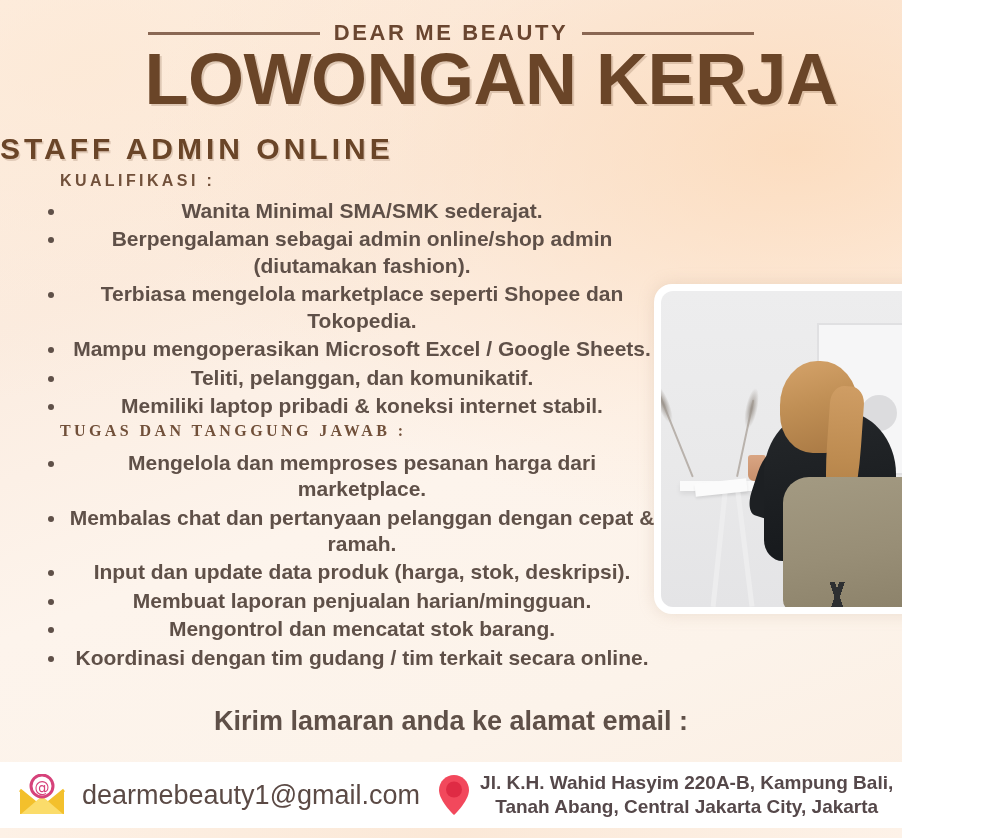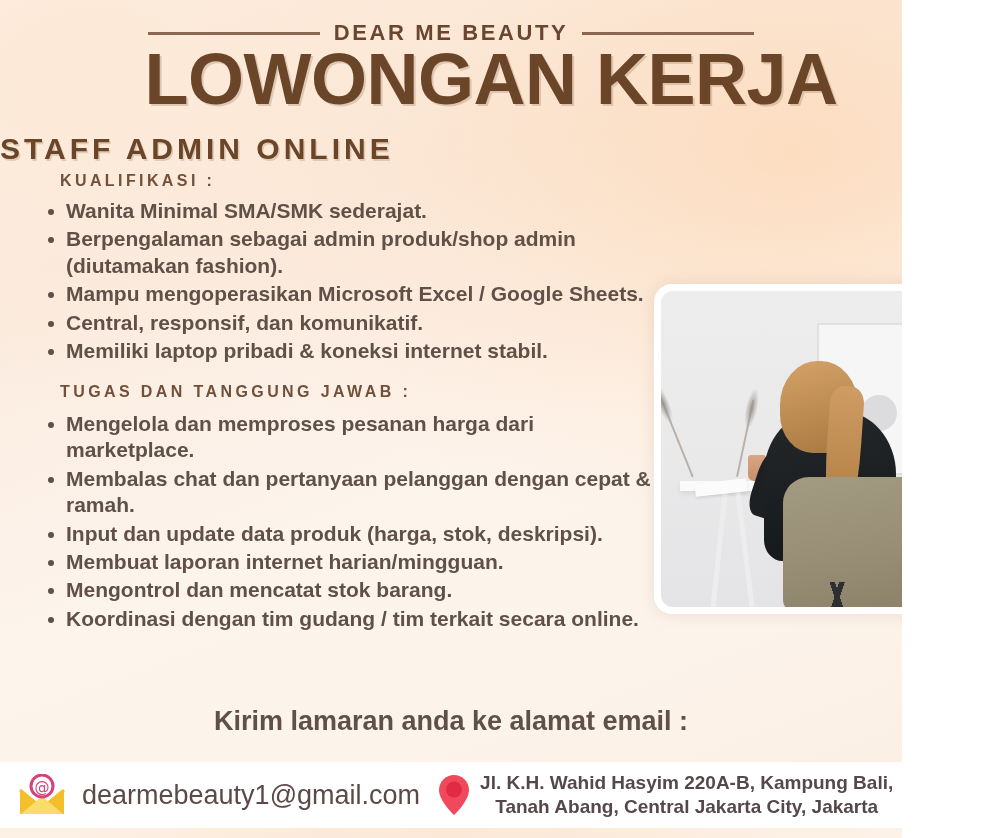--- a/index.html
+++ b/index.html
@@ -89,36 +89,38 @@
   }
   .section-title {
     font-size: 16px;
     font-weight: 700;
     letter-spacing: 3.4px;
     color: #71503a;
     text-transform: uppercase;
     margin: 0 0 8px 22px;
   }
   .section-title.second {
-    margin-top: 18px;
+    margin-top: 2px;
     margin-bottom: 10px;
+    font-family: Liberation Serif, serif;
   }
   ul.bullets {
     list-style: none;
     margin: 0;
     padding: 0;
   }
   ul.bullets li {
     position: relative;
     padding-left: 28px;
     margin: 0 0 2px 0;
     font-size: 21px;
     line-height: 1.26;
     font-weight: 600;
     color: #5f5048;
+    text-align: center;
   }
   ul.bullets li::before {
     content: "";
     position: absolute;
     left: 10px;
     top: 11px;
     width: 6px;
     height: 6px;
     border-radius: 50%;
     background: #5f5048;
@@ -398,32 +400,33 @@
   </div>
 
   <div class="headline">LOWONGAN KERJA</div>
   <div class="subheadline">STAFF ADMIN ONLINE</div>
 
   <div class="content">
 
     <h2 class="section-title">KUALIFIKASI :</h2>
     <ul class="bullets">
       <li>Wanita Minimal SMA/SMK sederajat.</li>
-      <li>Berpengalaman sebagai admin produk/shop admin (diutamakan fashion).</li>
+      <li>Berpengalaman sebagai admin online/shop admin (diutamakan fashion).</li>
+      <li>Terbiasa mengelola marketplace seperti Shopee dan Tokopedia.</li>
       <li>Mampu mengoperasikan Microsoft Excel / Google Sheets.</li>
-      <li>Central, responsif, dan komunikatif.</li>
+      <li>Teliti, pelanggan, dan komunikatif.</li>
       <li>Memiliki laptop pribadi &amp; koneksi internet stabil.</li>
     </ul>
 
     <h2 class="section-title second">TUGAS DAN TANGGUNG JAWAB :</h2>
     <ul class="bullets">
       <li>Mengelola dan memproses pesanan harga dari marketplace.</li>
       <li>Membalas chat dan pertanyaan pelanggan dengan cepat &amp; ramah.</li>
       <li>Input dan update data produk (harga, stok, deskripsi).</li>
-      <li>Membuat laporan internet harian/mingguan.</li>
+      <li>Membuat laporan penjualan harian/mingguan.</li>
       <li>Mengontrol dan mencatat stok barang.</li>
       <li>Koordinasi dengan tim gudang / tim terkait secara online.</li>
     </ul>
   </div>
 
   <div class="photo-frame">
     <div class="photo">
       <div class="art-frame"></div>
       <div class="art-dot"></div>
 

